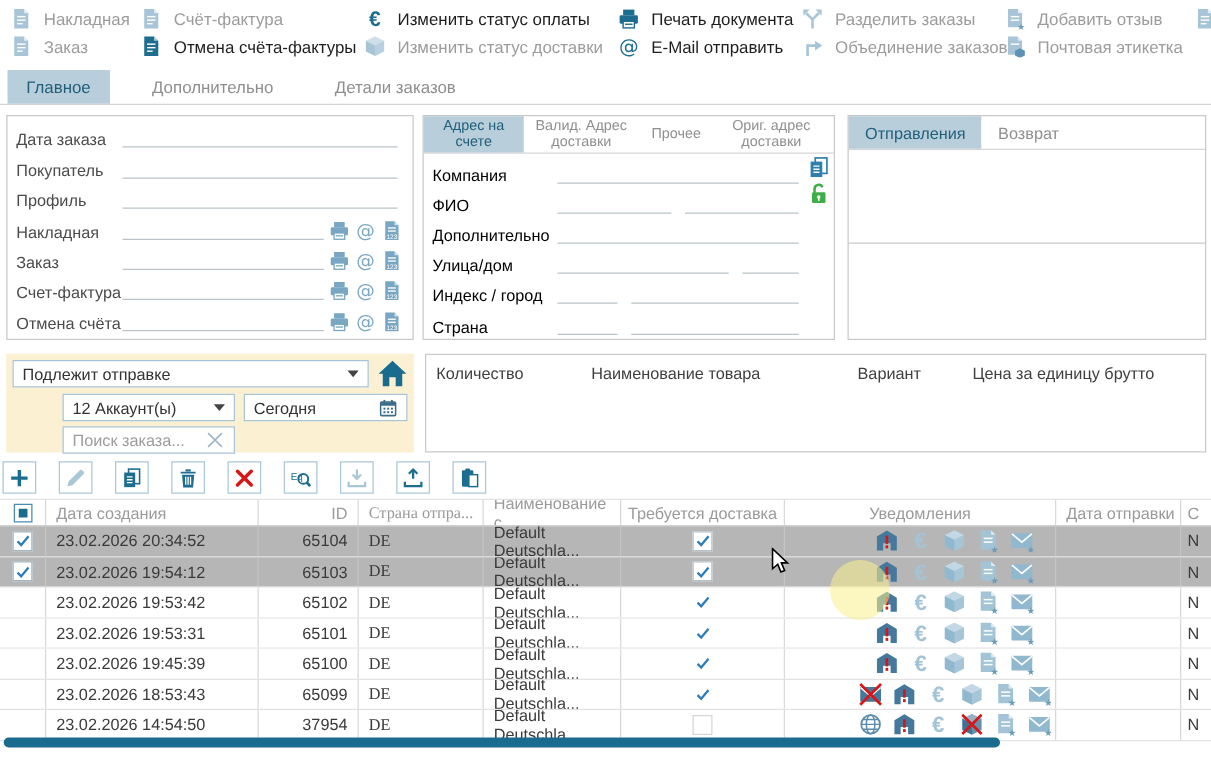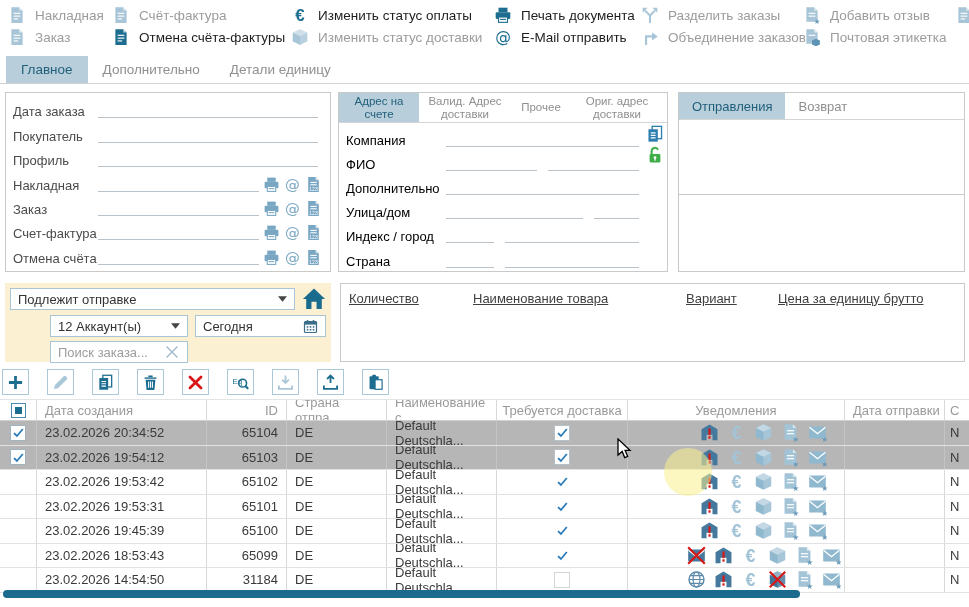--- a/index.html
+++ b/index.html
@@ -13,21 +13,21 @@
   .titem{display:flex;align-items:center;gap:9px;height:22px;cursor:default;}
   .tico{width:18px;height:18px;flex:0 0 18px;}
   .tlabel{font-size:13.5px;white-space:nowrap;}
   .titem.gray .tlabel{color:#9c9c9c;}
   .titem.gray .tico{color:#a7c5d7;}
   .titem.dark .tlabel{color:#1e1e1e;}
   .titem.dark .tico{color:#1c6d90;}
   .partial-ico{position:absolute;top:6px;left:955px;width:18px;height:18px;color:#a7c5d7;}
 
   
-  .maintabs{position:absolute;top:56px;left:6px;display:flex;}
+  .maintabs{position:absolute;top:56px;left:6px;display:flex;gap:19px;}
   .mtab{padding:6px 15px;font-size:13.5px;color:#8f8f8f;cursor:pointer;white-space:nowrap;}
   .mtab.active{background:#b9cedb;color:#20607b;}
   .tabline{position:absolute;top:83px;left:0;width:969px;height:1px;background:#d2d2d2;}
 
   
   .panel{position:absolute;border:1px solid #c9c9c9;background:#fff;}
   #order-form-panel{left:5px;top:92px;width:326px;height:180px;padding:4px 8px 0 7px;}
   .frow{display:flex;align-items:flex-end;height:24.4px;}
   .flabel{width:83px;font-size:13px;color:#4b4b4b;white-space:nowrap;padding-bottom:2px;}
   .fline{flex:1;height:17px;border-bottom:1px solid #b9c3c9;margin:0 4px 3px 2px;}
@@ -64,42 +64,42 @@
   .home-btn{width:24px;height:24px;color:#1a6c8e;cursor:pointer;}
   .fr{display:flex;gap:7px;margin-bottom:4px;margin-left:40px;}
   .half1{width:138px;}
   .half2{flex:1;}
   .cal-ico{width:15px;height:15px;color:#3c6e8a;}
   .clear-ico{width:16px;height:16px;color:#9cb7c6;}
   .placeholder{color:#9c9c9c;}
 
   
   #items-panel{left:340px;top:283px;width:625px;height:79px;}
-  .ih{position:absolute;top:7px;font-size:13px;color:#3f3f3f;white-space:nowrap;text-decoration:underline;}
+  .ih{position:absolute;top:7px;font-size:13px;color:#3f3f3f;white-space:nowrap;}
   .ih0{left:8px;}.ih1{left:132px;}.ih2{left:345px;}.ih3{left:437px;}
 
   
   #grid-toolbar{position:absolute;left:2px;top:369px;display:flex;gap:18px;}
   .gbtn{width:27px;height:26px;border:1px solid #aac8d8;background:#fff;display:flex;
         align-items:center;justify-content:center;cursor:pointer;padding:0;}
   .gbtn .gi{width:17px;height:17px;}
   .gi.add,.gi.copy,.gi.delete,.gi.find-document,.gi.export,.gi.paste{color:#1c6d90;}
   .gi.edit,.gi.import{color:#a9c7d7;}
   .gi.remove{color:#d81616;}
 
   
   #orders{position:absolute;left:0;top:399px;width:969px;}
   .ohead,.orow{display:flex;align-items:center;}
   .ohead{height:22px;border-top:1px solid #e3e3e3;border-bottom:1px solid #cfcfcf;
          color:#9a9a9a;font-size:13px;background:#fff;}
   .oc{height:100%;display:flex;align-items:center;border-right:1px solid #d9d9d9;overflow:hidden;}
   .c0{width:37px;justify-content:center;}
   .c1{width:170px;padding-left:8px;}
   .c2{width:80px;justify-content:flex-end;padding-right:8px;}
-  .c3{width:100px;padding-left:8px;}
+  .c3{width:100px;padding-left:8px;font-family:Liberation Serif, serif;}
   .c4{width:110px;padding-left:8px;}
   .c5{width:131px;justify-content:center;}
   .c6{width:217px;justify-content:center;}
   .c7{width:100px;padding-left:8px;}
   .c8{width:24px;padding-left:5px;border-right:none;}
   .orow{height:24.5px;border-bottom:1px solid #e2e2e2;font-size:13px;color:#3a3a3a;background:#fff;}
   .orow.sel{background:#b6b6b6;}
   .orow.sel .oc{border-right-color:#c4c4c4;}
   .hcb{width:15px;height:15px;border:1.5px solid #4a8ab0;background:#fff;display:flex;
        align-items:center;justify-content:center;cursor:pointer;}
@@ -277,21 +277,21 @@
         <path fill="#fff" opacity=".65" d="M10 1v3h3z"></path>
         <rect x="5" y="6" width="6" height="1" fill="#fff"></rect>
         <rect x="5" y="8.5" width="6" height="1" fill="#fff"></rect>
         <rect x="5" y="11" width="4" height="1" fill="#fff"></rect>
       </svg>
     </span>
 
   <div class="maintabs">
     <div class="mtab active">Главное</div>
     <div class="mtab">Дополнительно</div>
-    <div class="mtab">Детали единицу</div>
+    <div class="mtab">Детали заказов</div>
   </div>
   <div class="tabline"></div>
 
   <div class="panel" id="order-form-panel">
       <div class="frow">
         <span class="flabel">Дата заказа</span>
         <div class="fline"></div>
       </div>
       <div class="frow">
         <span class="flabel">Покупатель</span>
@@ -1008,21 +1008,21 @@
                 </svg>
               </span>
             </div>
           </div>
       <div class="oc c7"></div>
       <div class="oc c8">N</div>
     </div>
         <div class="orow">
       <div class="oc c0"></div>
       <div class="oc c1">23.02.2026 14:54:50</div>
-      <div class="oc c2">31184</div>
+      <div class="oc c2">37954</div>
       <div class="oc c3">DE</div>
       <div class="oc c4">Default Deutschla...</div>
       <div class="oc c5">
             <span class="dcb empty"></span>
           </div>
       <div class="oc c6">
             <div class="nstrip">
               <span class="nico n-globe">
                 <svg viewBox="0 0 16 16">
                   <circle cx="8" cy="8" r="6.3" fill="none" stroke="currentColor" stroke-width="1.2"></circle>

